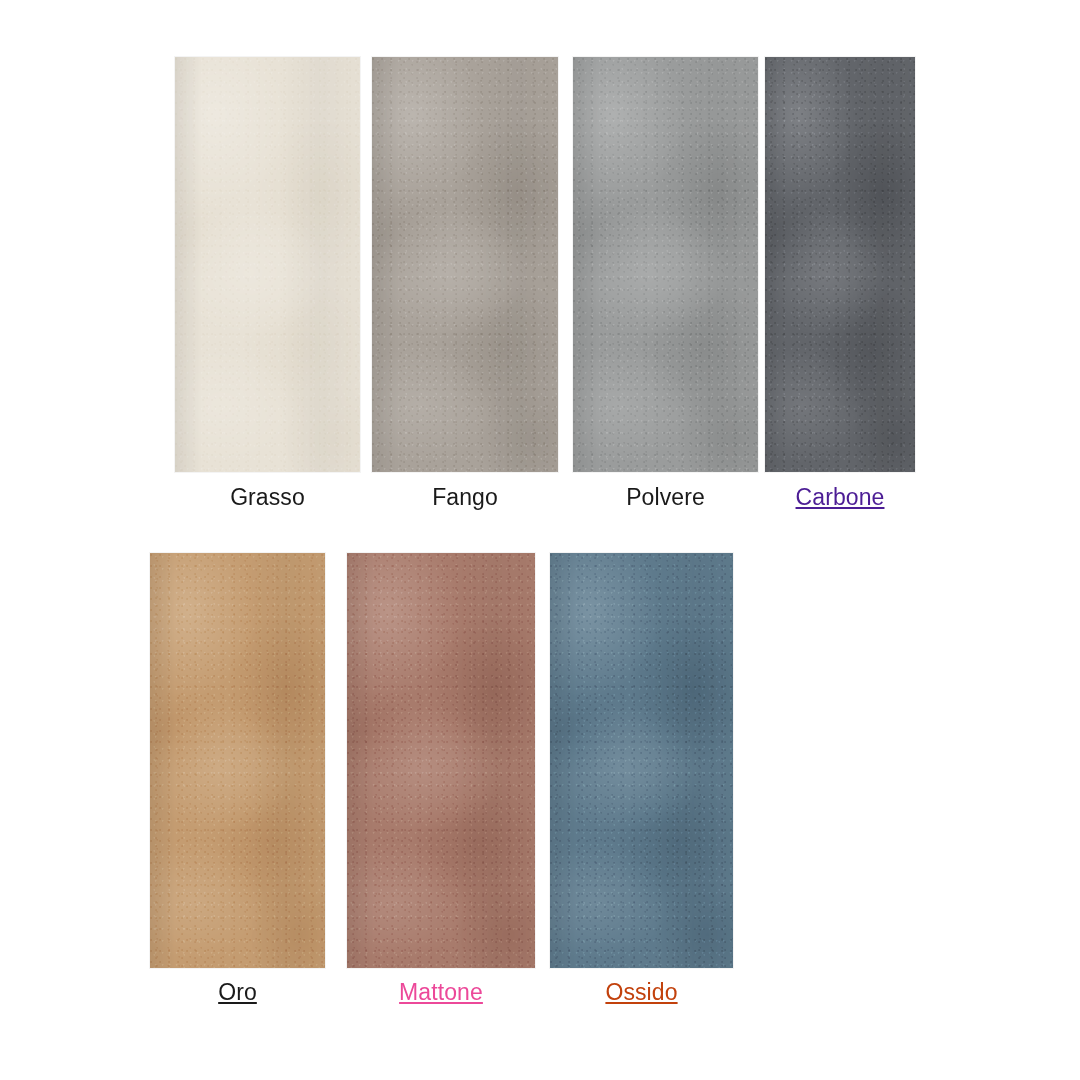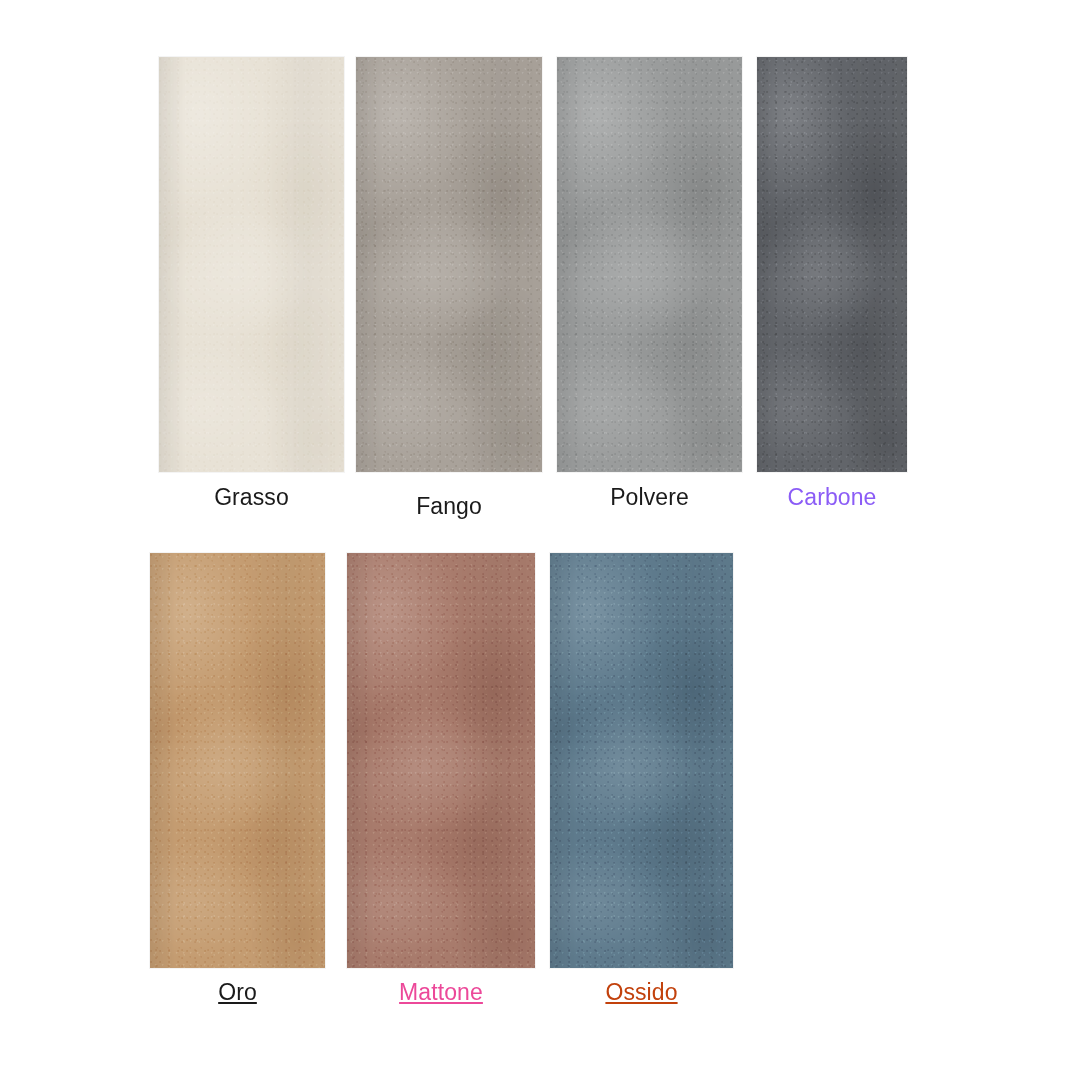--- a/index.html
+++ b/index.html
@@ -100,52 +100,52 @@
     text-align: center;
     white-space: nowrap;
   }
   .row-top .label { margin-top: 14px; }
   .row-bottom .label { margin-top: 13px; text-decoration: underline; }
 </style>
 </head>
 <body style="background: rgb(255, 255, 255);">
 
 <div class="board">
-    <div class="row row-top" style="left: 150px; top: 57px; padding-left: 9px;">
+    <div class="row row-top" style="left: 166px; top: 57px; padding-left: 9px;">
       <div class="swatch" style="margin-right: 12px;">
         <div class="tile" style="width: 185px; height: 415px; background: rgb(232, 226, 214);">
           <div class="tex"></div>
           <div class="grain"></div>
           <div class="bands"></div>
         </div>
         <div class="label" style="width: 185px; color: rgb(26, 26, 26);">Grasso</div>
       </div>
-      <div class="swatch" style="margin-right: 15px; gap: 9px;">
+      <div class="swatch" style="margin-right: 15px;">
         <div class="tile" style="width: 186px; height: 415px; background: rgb(169, 162, 154);">
           <div class="tex"></div>
           <div class="grain"></div>
           <div class="bands"></div>
         </div>
         <div class="label" style="width: 186px; color: rgb(26, 26, 26);">Fango</div>
       </div>
-      <div class="swatch" style="margin-right: 15px;">
+      <div class="swatch" style="margin-right: 7px;">
         <div class="tile" style="width: 185px; height: 415px; background: rgb(154, 156, 156);">
           <div class="tex"></div>
           <div class="grain"></div>
           <div class="bands"></div>
         </div>
         <div class="label" style="width: 185px; color: rgb(26, 26, 26);">Polvere</div>
       </div>
       <div class="swatch">
         <div class="tile" style="width: 150px; height: 415px; background: rgb(98, 101, 106);">
           <div class="tex"></div>
           <div class="grain"></div>
           <div class="bands"></div>
         </div>
-        <div class="label" style="width: 150px; color: #8b5cf6;">Carbone</div>
+        <div class="label" style="width: 150px; color: #4c1d95; text-decoration: underline;">Carbone</div>
       </div>
     </div>
     <div class="row row-bottom" style="left: 150px; top: 553px;">
       <div class="swatch" style="margin-right: 22px;">
         <div class="tile" style="width: 175px; height: 415px; background: rgb(196, 156, 113);">
           <div class="tex"></div>
           <div class="grain"></div>
           <div class="bands"></div>
         </div>
         <div class="label" style="width: 175px; color: rgb(26, 26, 26);">Oro</div>

